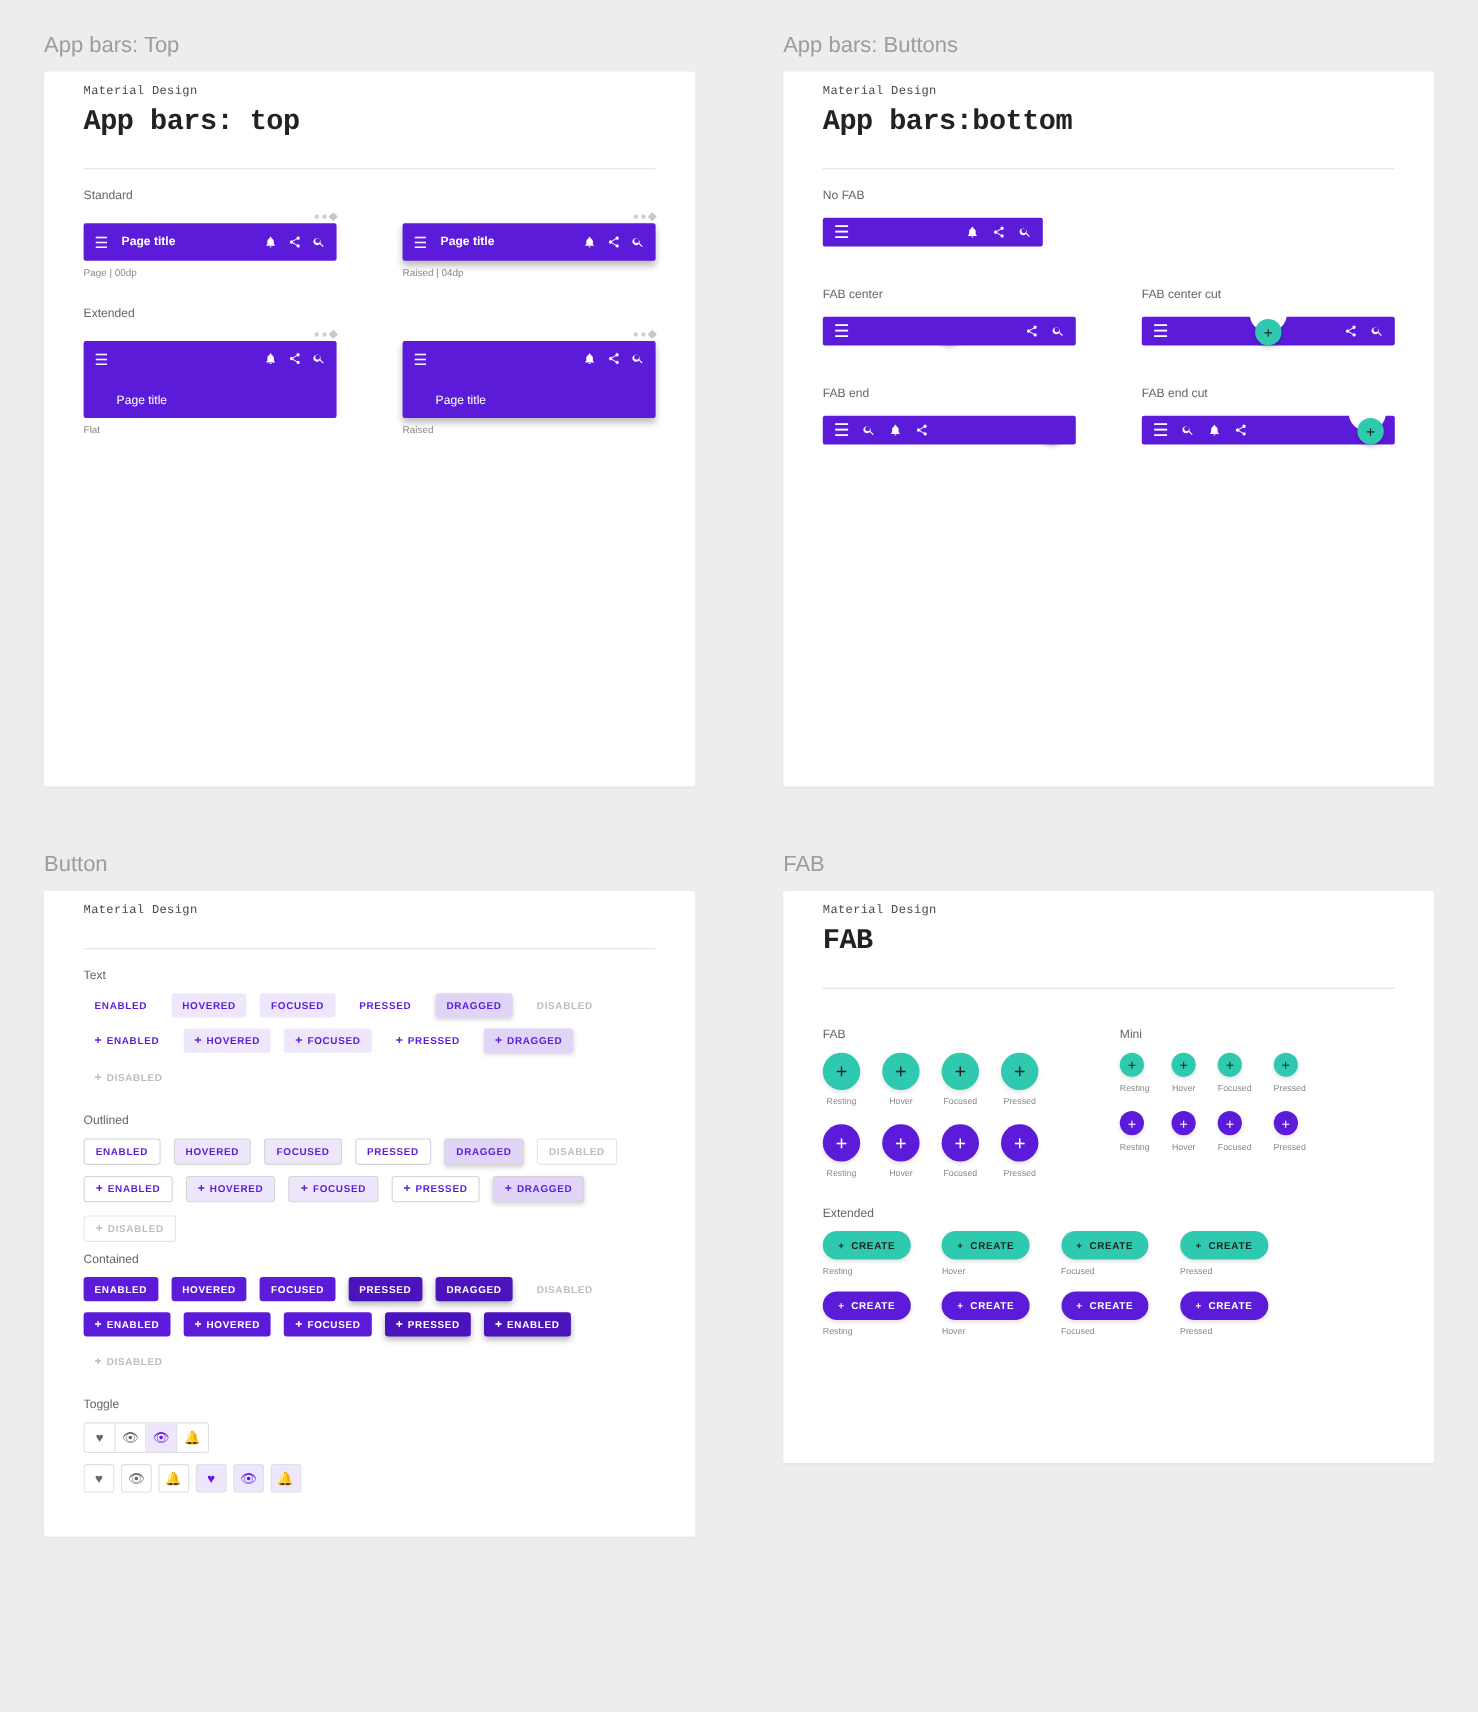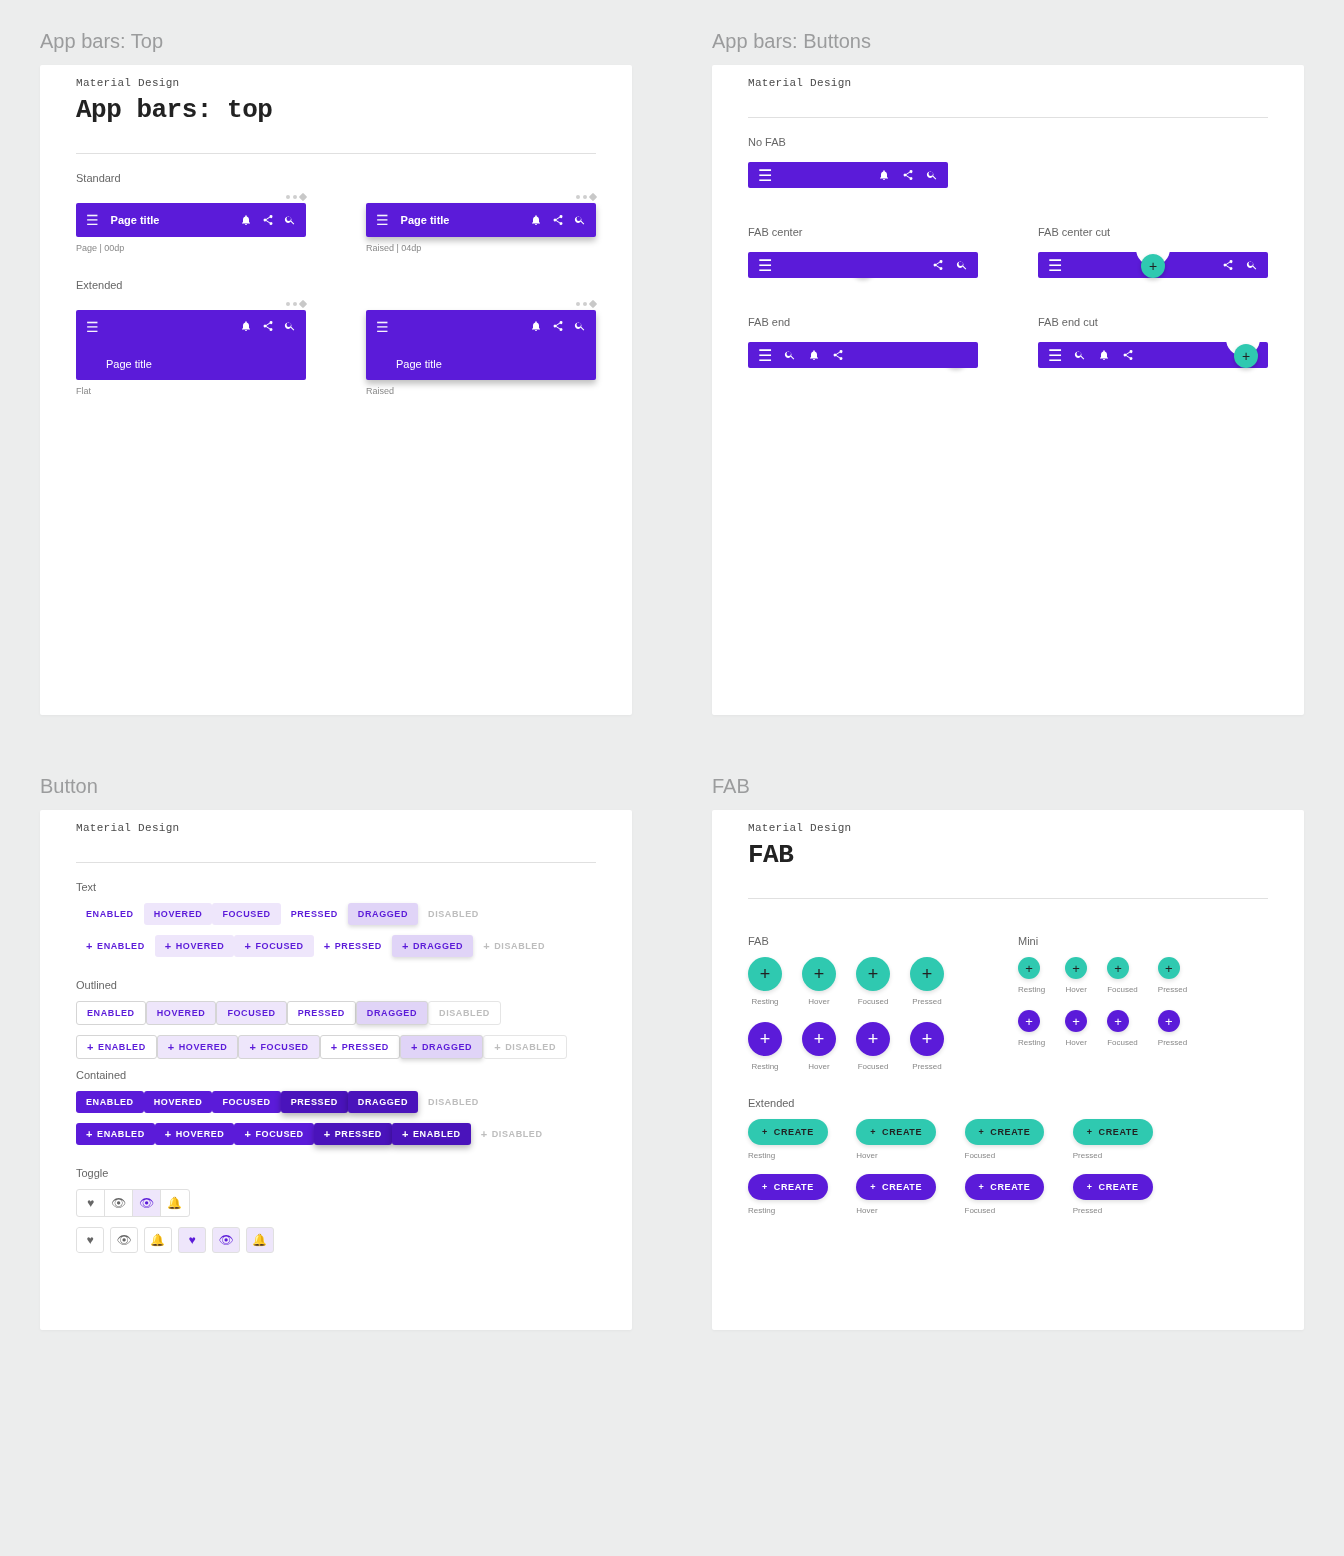--- a/index.html
+++ b/index.html
@@ -100,21 +100,21 @@
     position:relative; margin-top:14px;
   }
   .bottombar .right { margin-left:auto; display:flex; gap:12px; align-items:center;}
   .notch {
     position:absolute; top:-4px; width:34px; height:18px; background:#fff;
     border-radius: 0 0 20px 20px;
   }
   .notch.center { left:50%; transform:translateX(-50%);}
   .notch.end { right:8px; }
   
-  .btn-row { display:flex; flex-wrap:wrap; gap:0; align-items:center; margin-bottom:10px;}
+  .btn-row { display:flex; flex-wrap:wrap; gap:12px; align-items:center; margin-bottom:10px;}
   .btn {
     font-size:9px; font-weight:600; letter-spacing:0.6px;
     padding: 6px 10px; border-radius:3px; display:inline-flex;
     align-items:center; gap:4px; text-transform:uppercase;
     cursor:pointer;
   }
   .btn .plus { font-size:11px; font-weight:700; line-height:0; }
   .btn-text { color:#5b1bd9; background:transparent;}
   .btn-text.hovered, .btn-text.focused { background:#eee6fb;}
   .btn-text.dragged { background:#e0d4f7; box-shadow:0 2px 4px rgba(0,0,0,0.15);}
@@ -246,20 +246,21 @@
           <div class="caption">Raised</div>
         </div>
       </div>
     </div>
   </div>
 
   <div>
     <div class="section-label">App bars: Buttons</div>
     <div class="card">
       <div class="eyebrow">Material Design</div>
+      <div class="title">App bars:bottom</div>
       <hr class="divider">
 
       <div class="subhead">No FAB</div>
       <div class="botrow">
         <div class="botcol" style="max-width:200px">
           <div class="bottombar" style="margin-top:4px">
             <span class="menu">☰</span>
             <span class="right">
               <svg class="icn" viewBox="0 0 24 24">
                   <path d="M12 22a2 2 0 0 0 2-2h-4a2 2 0 0 0 2 2zm6-6V11c0-3-2-5.4-4.5-6V4a1.5 1.5 0 1 0-3 0v1C8 5.6 6 8 6 11v5l-2 2v1h16v-1l-2-2z"></path>

